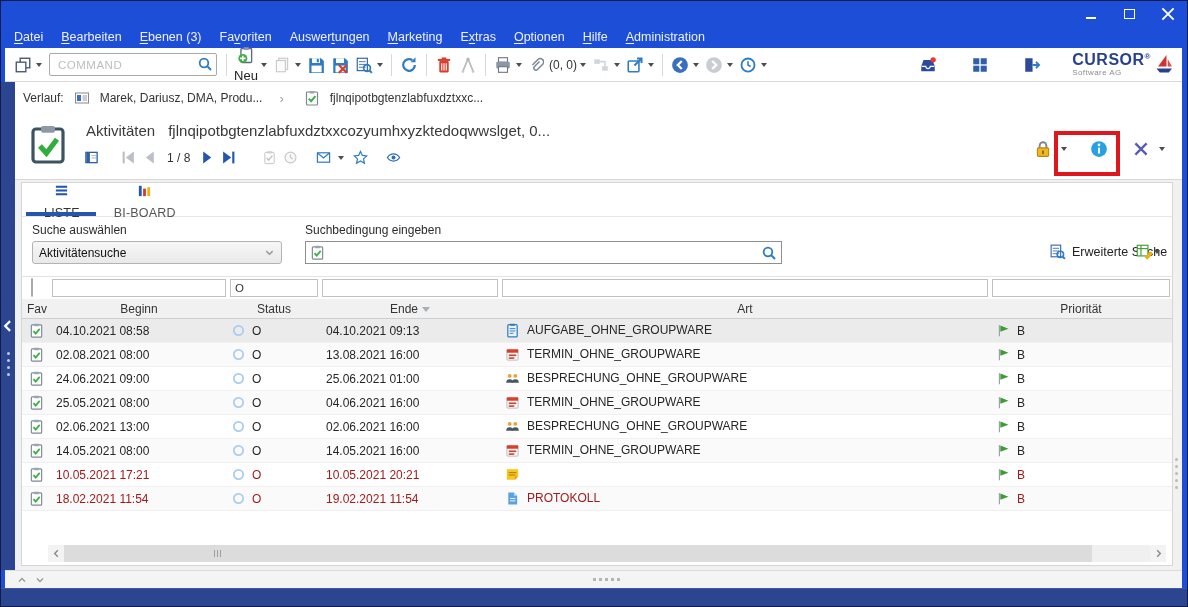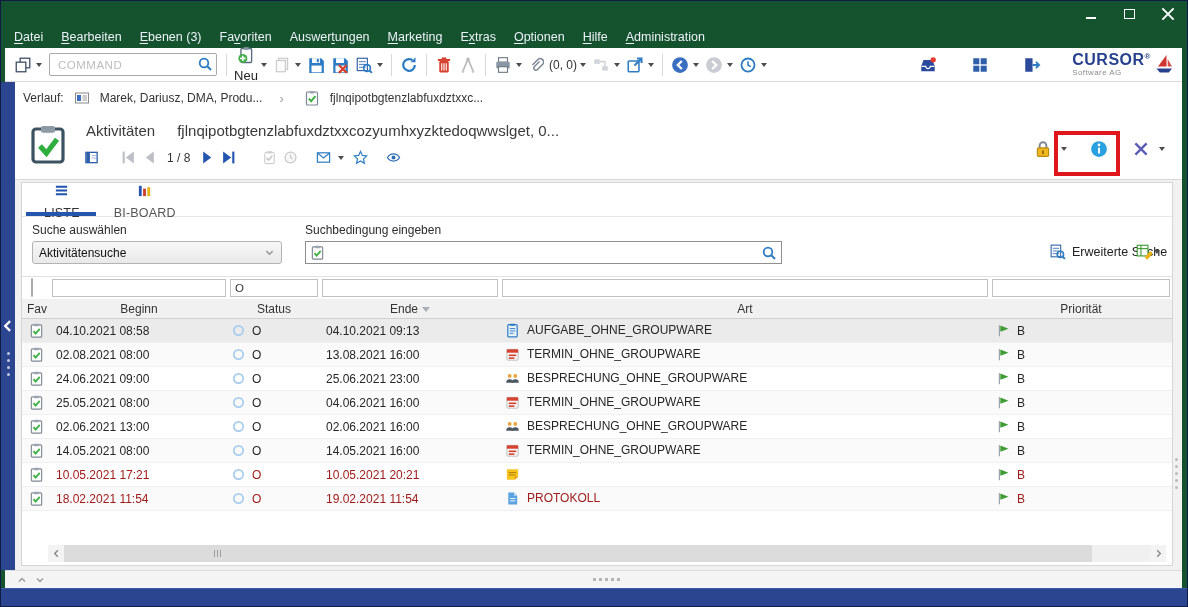--- a/index.html
+++ b/index.html
@@ -1,17 +1,17 @@
 <!DOCTYPE html>
 <html><head>
 <meta charset="utf-8">
 <style>
   html,body{margin:0;padding:0;background:#666;font-family:"Liberation Sans","DejaVu Sans",sans-serif;}
   *{box-sizing:border-box;}
-  .win{position:relative;width:1188px;height:607px;background:#14532d;border:1px solid #101c45;overflow:hidden;}
+  .win{position:relative;width:1188px;height:607px;background:#1d4ed8;border:1px solid #101c45;overflow:hidden;}
   svg{display:block;width:100%;height:100%;}
   u{text-underline-offset:2px;}
 
   
   .titlebar{height:25px;display:flex;align-items:center;justify-content:flex-end;padding-right:10px;gap:22px;}
   .wc{display:inline-flex;align-items:center;justify-content:center;width:16px;height:16px;cursor:default;}
   .wc-min i{display:block;width:10px;height:2px;background:#fff;margin-top:8px;}
   .wc-max i{display:block;width:11px;height:10px;border:1.6px solid #fff;}
   .wc-close{width:18px;height:18px;}
 
@@ -50,21 +50,21 @@
 
   
   .verlauf{height:32px;background:#fff;margin:0 5px 0 14px;display:flex;align-items:center;font-size:12px;color:#333;padding-left:8px;gap:7px;}
   .verlauf .lbl{color:#333;}
   .vsep{color:#9aa2ab;font-size:13px;margin:0 10px;}
 
   
   .ehead{position:relative;height:66px;background:#fff;margin:0 5px 0 14px;border-bottom:1px solid #d8d8d8;}
   .bigicon{position:absolute;left:14px;top:10px;width:38px;height:40px;}
   .etitle{position:absolute;left:71px;top:8px;font-size:15px;color:#3a3a3a;white-space:nowrap;}
-  .esub{margin-left:22px;color:#3a3a3a;}
+  .esub{margin-left:13px;color:#3a3a3a;}
   .enav{position:absolute;left:69px;top:36px;display:flex;align-items:center;gap:6px;}
   .enav .ni{width:15px;height:15px;flex:none;}
   .pager{font-size:12px;color:#333;margin:0 4px;}
   .hl{position:absolute;left:1039px;top:17px;width:66px;height:45px;border:4px solid #e0161d;z-index:6;}
   .hicons{position:absolute;right:14px;top:26px;display:flex;align-items:center;gap:8px;}
   .hicons .hi{width:18px;height:18px;flex:none;}
 
   
   .content{position:relative;height:390px;background:#f1f1f1;margin:0 5px 0 14px;}
   .card{position:absolute;left:6px;top:2px;width:1152px;height:384px;background:#fff;border:1px solid #d6d6d6;}
@@ -690,21 +690,21 @@
               </div>
     <div class="cell c-beg">24.06.2021 09:00</div>
     <div class="cell c-status">
                 <span class="ri13">
                   <svg viewBox="0 0 14 14">
                     <circle cx="7" cy="7" r="5" fill="none" stroke="#a9cdef" stroke-width="1.9"></circle>
                   </svg>
                 </span>
                 <span class="stxt">O</span>
               </div>
-    <div class="cell c-ende">25.06.2021 23:00</div>
+    <div class="cell c-ende">25.06.2021 01:00</div>
     <div class="cell c-art">
                 <span class="ri arti">
                   <svg viewBox="0 0 16 16">
                     <circle cx="5" cy="5.2" r="2.1" fill="#e8a33d"></circle>
                     <circle cx="11" cy="5.2" r="2.1" fill="#e8a33d"></circle>
                     <path d="M1.3 12.5a3.7 3.7 0 0 1 7.4 0z" fill="#4a5560"></path>
                     <path d="M7.3 12.5a3.7 3.7 0 0 1 7.4 0z" fill="#4a5560"></path>
                   </svg>
                 </span>
                 <span class="atxt">BESPRECHUNG_OHNE_GROUPWARE</span>

